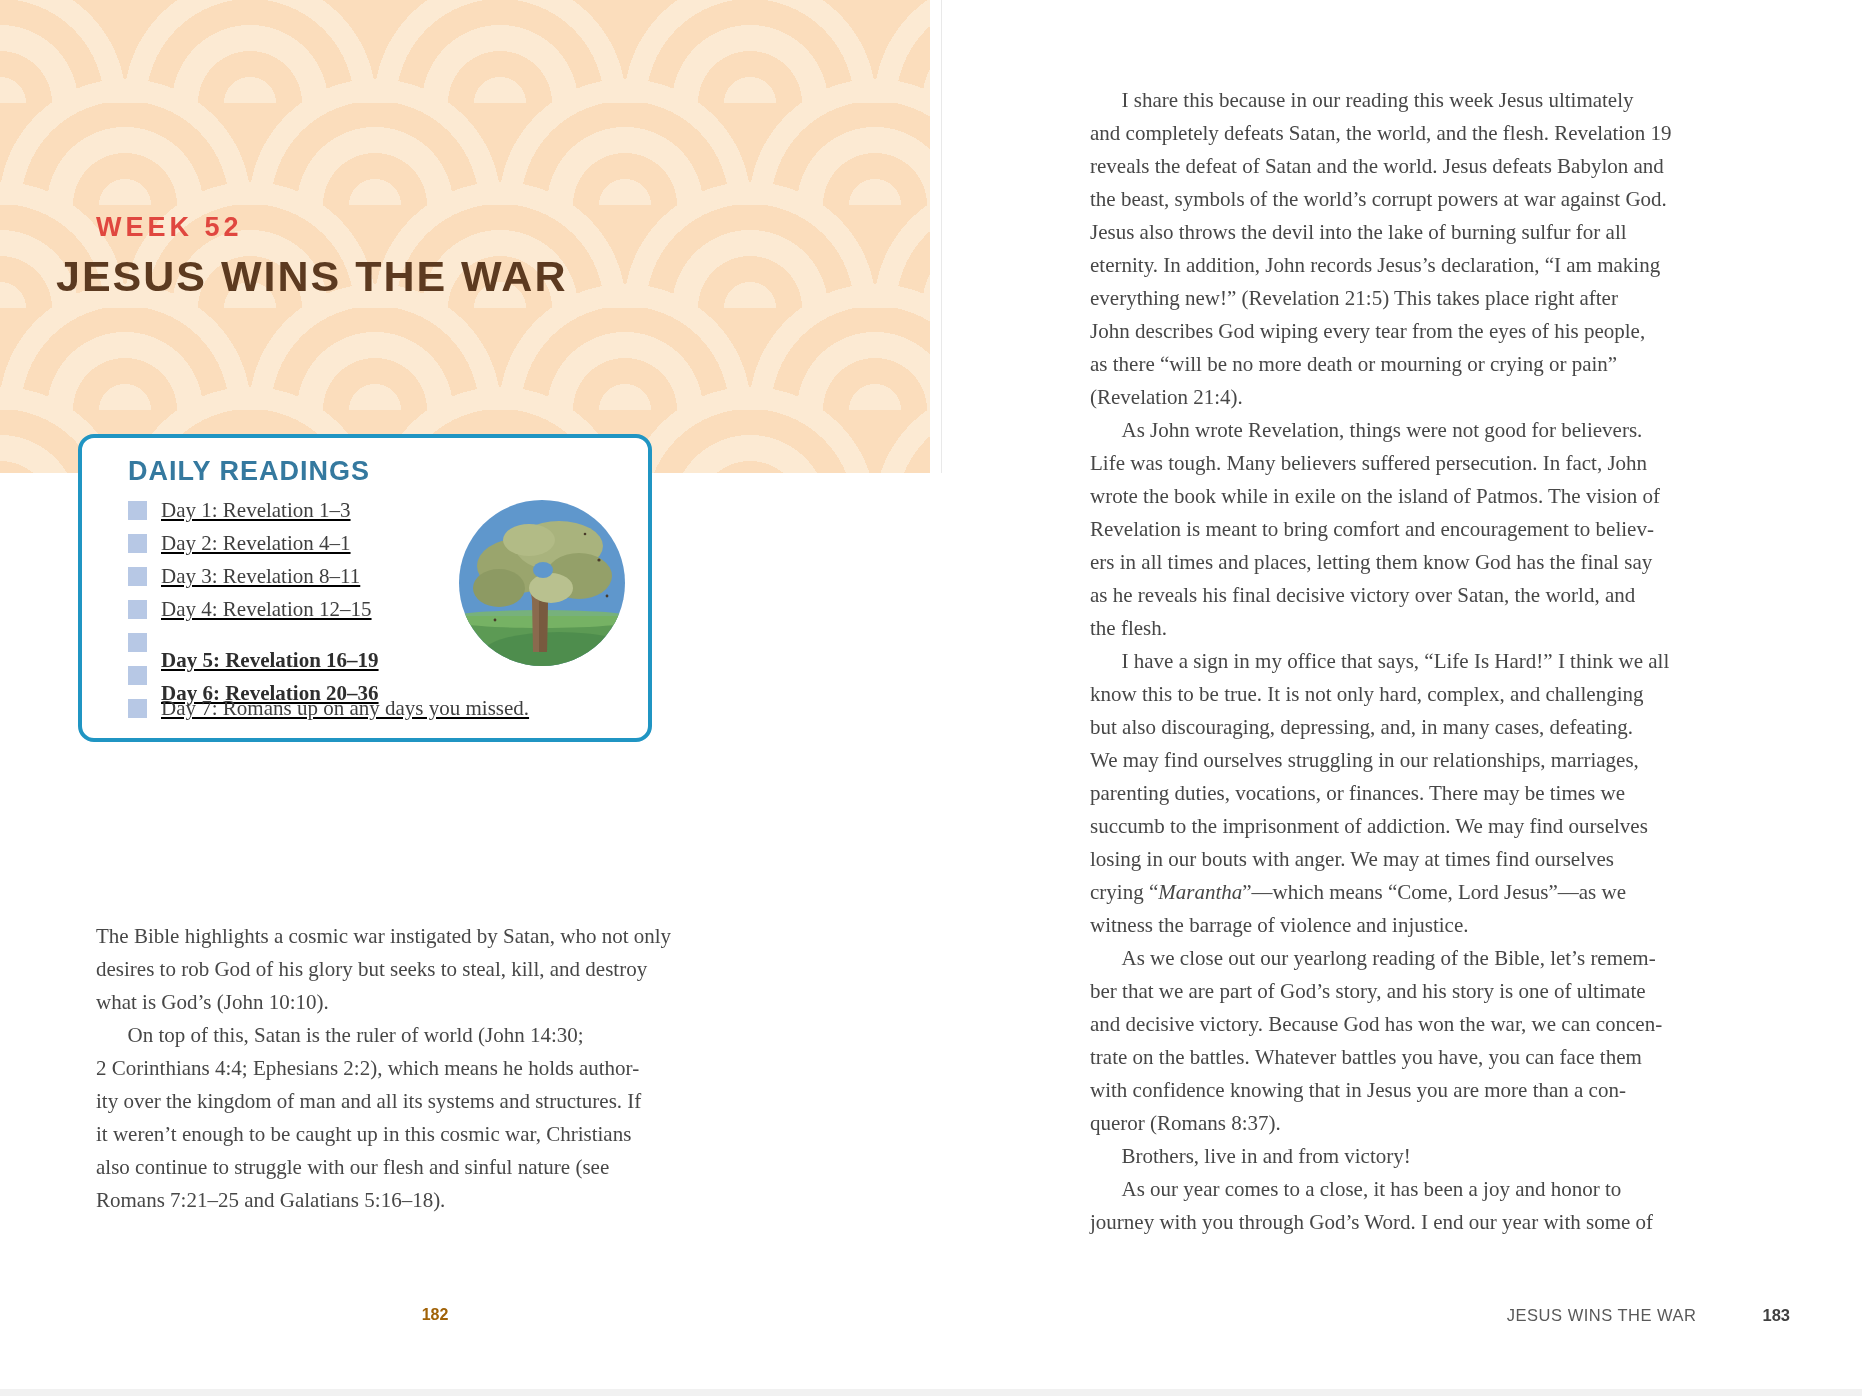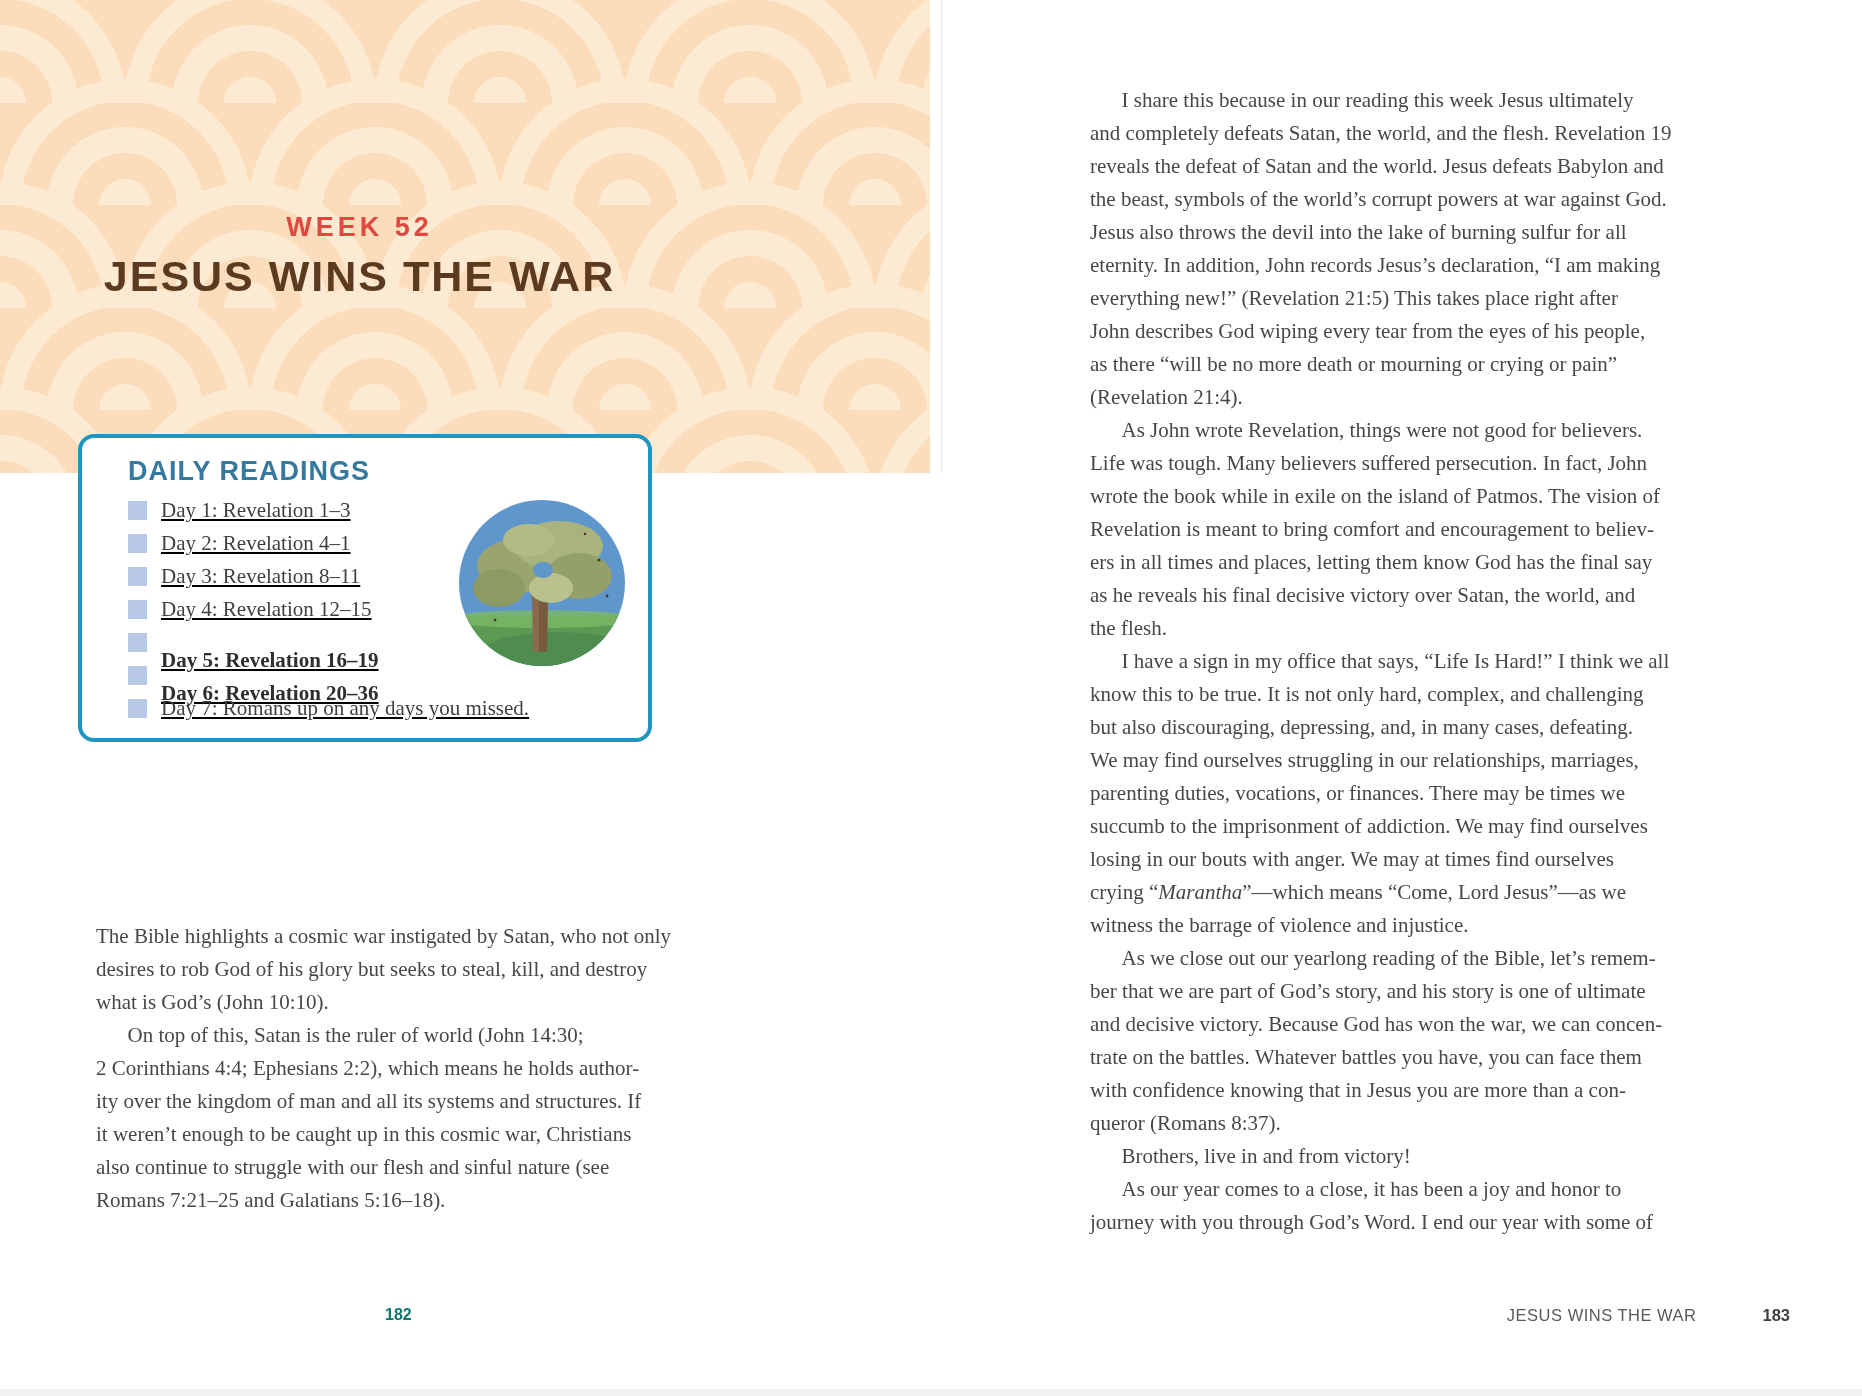--- a/index.html
+++ b/index.html
@@ -21,22 +21,21 @@
         #FCEAD3 104px 126px, rgba(252,234,211,0) 126px),
       radial-gradient(circle at 125px 205px,
         #FCEAD3 0 26px, rgba(252,234,211,0) 26px 52px,
         #FCEAD3 52px 78px, rgba(252,234,211,0) 78px 104px,
         #FCEAD3 104px 126px, rgba(252,234,211,0) 126px);
     background-size:250px 205px,250px 205px;
     background-position:0 0,125px 103px;
     background-repeat:repeat,repeat;
   }
   .header-inner{
-    position:absolute;left:72px;top:0;width:575px;height:473px;
-    text-align:center;
+    position:absolute;left:96px;top:0;width:575px;height:473px;
   }
   .kicker{
     position:absolute;left:0;right:0;top:212px;
     font-family:"Liberation Sans","DejaVu Sans",sans-serif;
     font-size:27px;font-weight:bold;letter-spacing:4px;
     color:#E0473F;
   }
   .week-title{
     position:absolute;left:-40px;right:-40px;top:252px;
     font-family:"Liberation Sans","DejaVu Sans",sans-serif;
@@ -75,22 +74,23 @@
   .body-text{
     position:absolute;
     font-size:21px;line-height:33px;color:#474747;
     white-space:pre-wrap;
   }
   .body-left{left:84px;top:920px;width:760px;margin-left:12px;}
   .body-right{left:1090px;top:84px;width:760px;}
   
   .footer-left{
     position:absolute;left:385px;top:1306px;width:100px;
-    font-family:"Liberation Sans","DejaVu Sans",sans-serif;
-    font-size:16px;font-weight:bold;color:#0f766e;
+    text-align:center;
+    font-family:"Liberation Sans","DejaVu Sans",sans-serif;
+    font-size:16px;font-weight:bold;color:#a16207;
   }
   .footer-right{
     position:absolute;left:1390px;top:1306px;width:400px;
     text-align:right;
     font-family:"Liberation Sans","DejaVu Sans",sans-serif;
     font-size:16.5px;color:#595959;letter-spacing:0.5px;
   }
   .footer-right .running-title{font-weight:500;}
   .footer-right .page-num{font-weight:bold;color:#3f3f3f;margin-left:66px;letter-spacing:0;}
   

